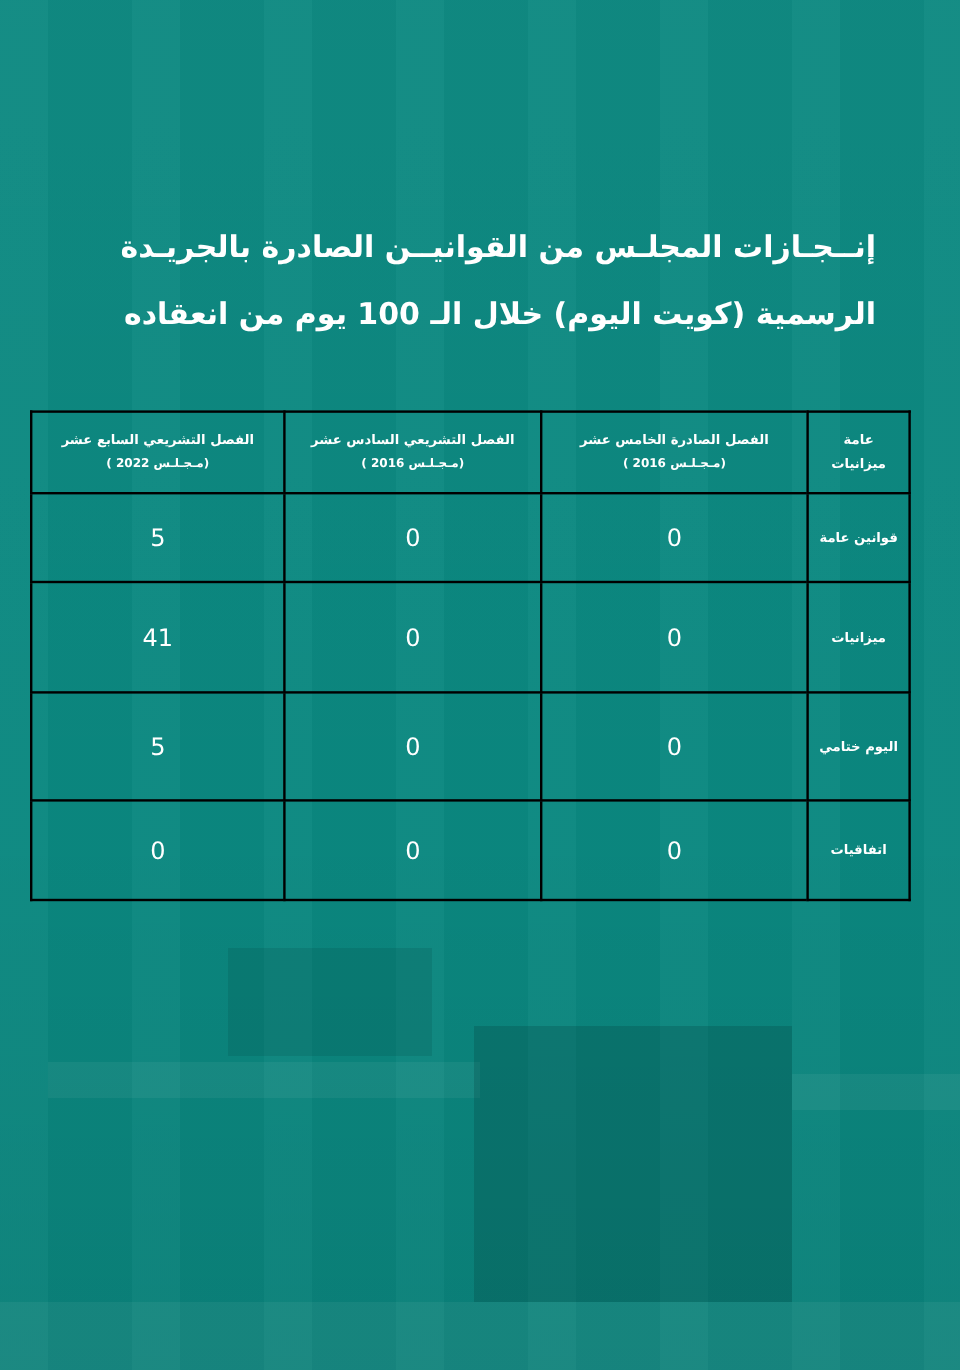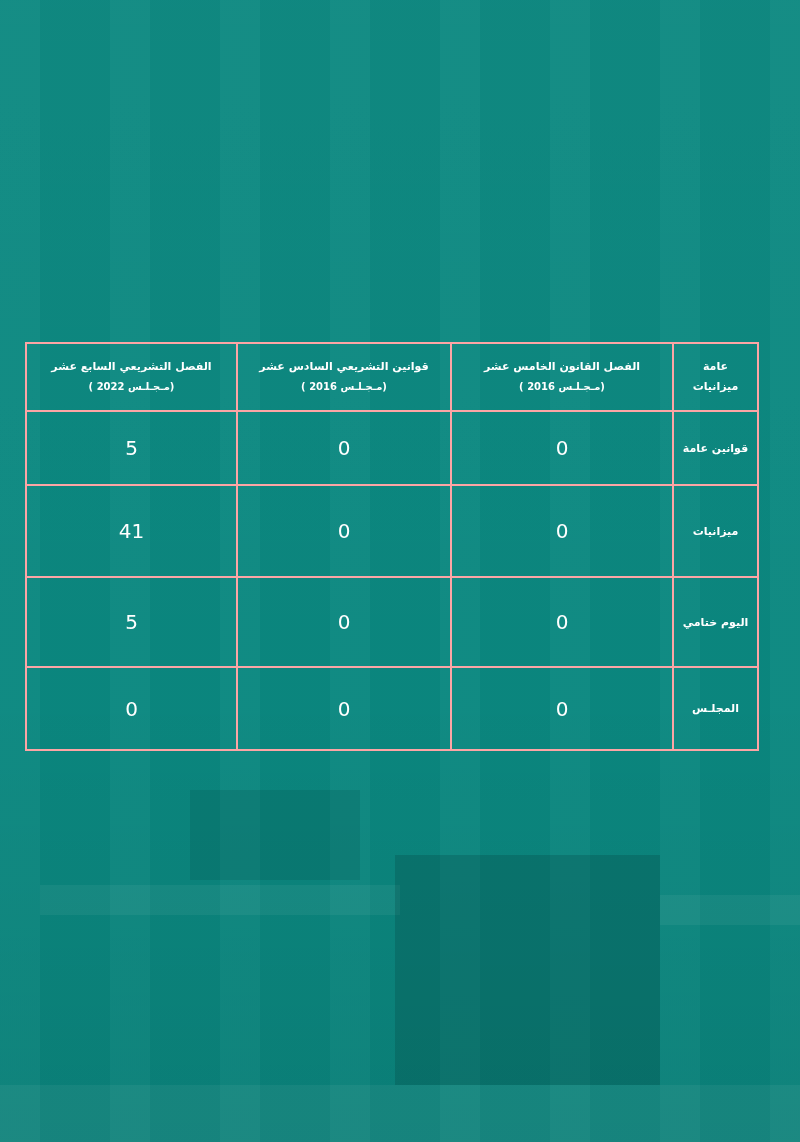--- a/index.html
+++ b/index.html
@@ -21,21 +21,21 @@
     position:absolute; left:40px; right:70px; top:178px;
     direction:rtl; text-align:right; color:#ffffff;
     font-weight:bold; font-size:25px; line-height:56px;
   }
   .title div { white-space:nowrap; }
   table.grid {
     position:absolute; left:25px; top:342px; width:732px; height:407px;
     border-collapse:collapse; direction:rtl; table-layout:fixed;
   }
   table.grid td, table.grid th {
-    border:2px solid #fca5a5; color:#ffffff; text-align:center; vertical-align:middle;
+    border:2px solid #000000; color:#ffffff; text-align:center; vertical-align:middle;
     padding:0;
     margin-top:42px;
   }
   th { font-weight:bold; font-size:11px; line-height:20px; color:#e8fffb; }
   th .sub { font-size:10px; }
   td.rowlabel { font-size:11px; font-weight:bold; color:#e8fffb; }
   td.val { font-size:20px; color:#f2fffd; }
   tr.head { height:68px; }
   tr.r1 { height:74px; } tr.r2 { height:92px; } tr.r3 { height:90px; } tr.r4 { height:83px; }
 </style>
@@ -44,41 +44,43 @@
 
 <div class="bg">
   <div class="furniture" style="left:190px;top:790px;width:170px;height:90px;"></div>
   <div class="furniture light" style="left:40px;top:885px;width:360px;height:30px;"></div>
   <div class="furniture" style="left:395px;top:855px;width:265px;height:230px;background:rgba(0,40,40,0.18);"></div>
   <div class="furniture light" style="left:660px;top:895px;width:140px;height:30px;"></div>
   <div class="furniture light" style="left:0;top:1085px;width:800px;height:57px;"></div>
 </div>
 
 <div class="title">
+  <div>إنــجـازات المجلـس من القوانيــن الصادرة بالجريـدة</div>
+  <div>الرسمية (كويت اليوم) خلال الـ 100 يوم من انعقاده</div>
 </div>
 
 <table class="grid">
   <colgroup>
     <col style="width:85px">
       <col style="width:222px">
       <col style="width:214px">
       <col style="width:211px">
   </colgroup>
   <tbody>
       <tr class="head">
     <th>
       <div>عامة</div>
       <div>ميزانيات</div>
     </th>
     <th>
-      <div>الفصل القانون الخامس عشر</div>
+      <div>الفصل الصادرة الخامس عشر</div>
       <div class="sub">(مـجـلـس 2016 )</div>
     </th>
     <th>
-      <div>قوانين التشريعي السادس عشر</div>
+      <div>الفصل التشريعي السادس عشر</div>
       <div class="sub">(مـجـلـس 2016 )</div>
     </th>
     <th>
       <div>الفصل التشريعي السابع عشر</div>
       <div class="sub">(مـجـلـس 2022 )</div>
     </th>
   </tr>
   <tr class="r1">
     <td class="rowlabel">قوانين عامة</td>
     <td class="val">0</td>
@@ -91,19 +93,19 @@
     <td class="val">0</td>
     <td class="val">41</td>
   </tr>
   <tr class="r3">
     <td class="rowlabel">اليوم ختامي</td>
     <td class="val">0</td>
     <td class="val">0</td>
     <td class="val">5</td>
   </tr>
   <tr class="r4">
-    <td class="rowlabel">المجلـس</td>
+    <td class="rowlabel">اتفاقيات</td>
     <td class="val">0</td>
     <td class="val">0</td>
     <td class="val">0</td>
   </tr>
 </tbody>
   </table>
 
 </body></html>

